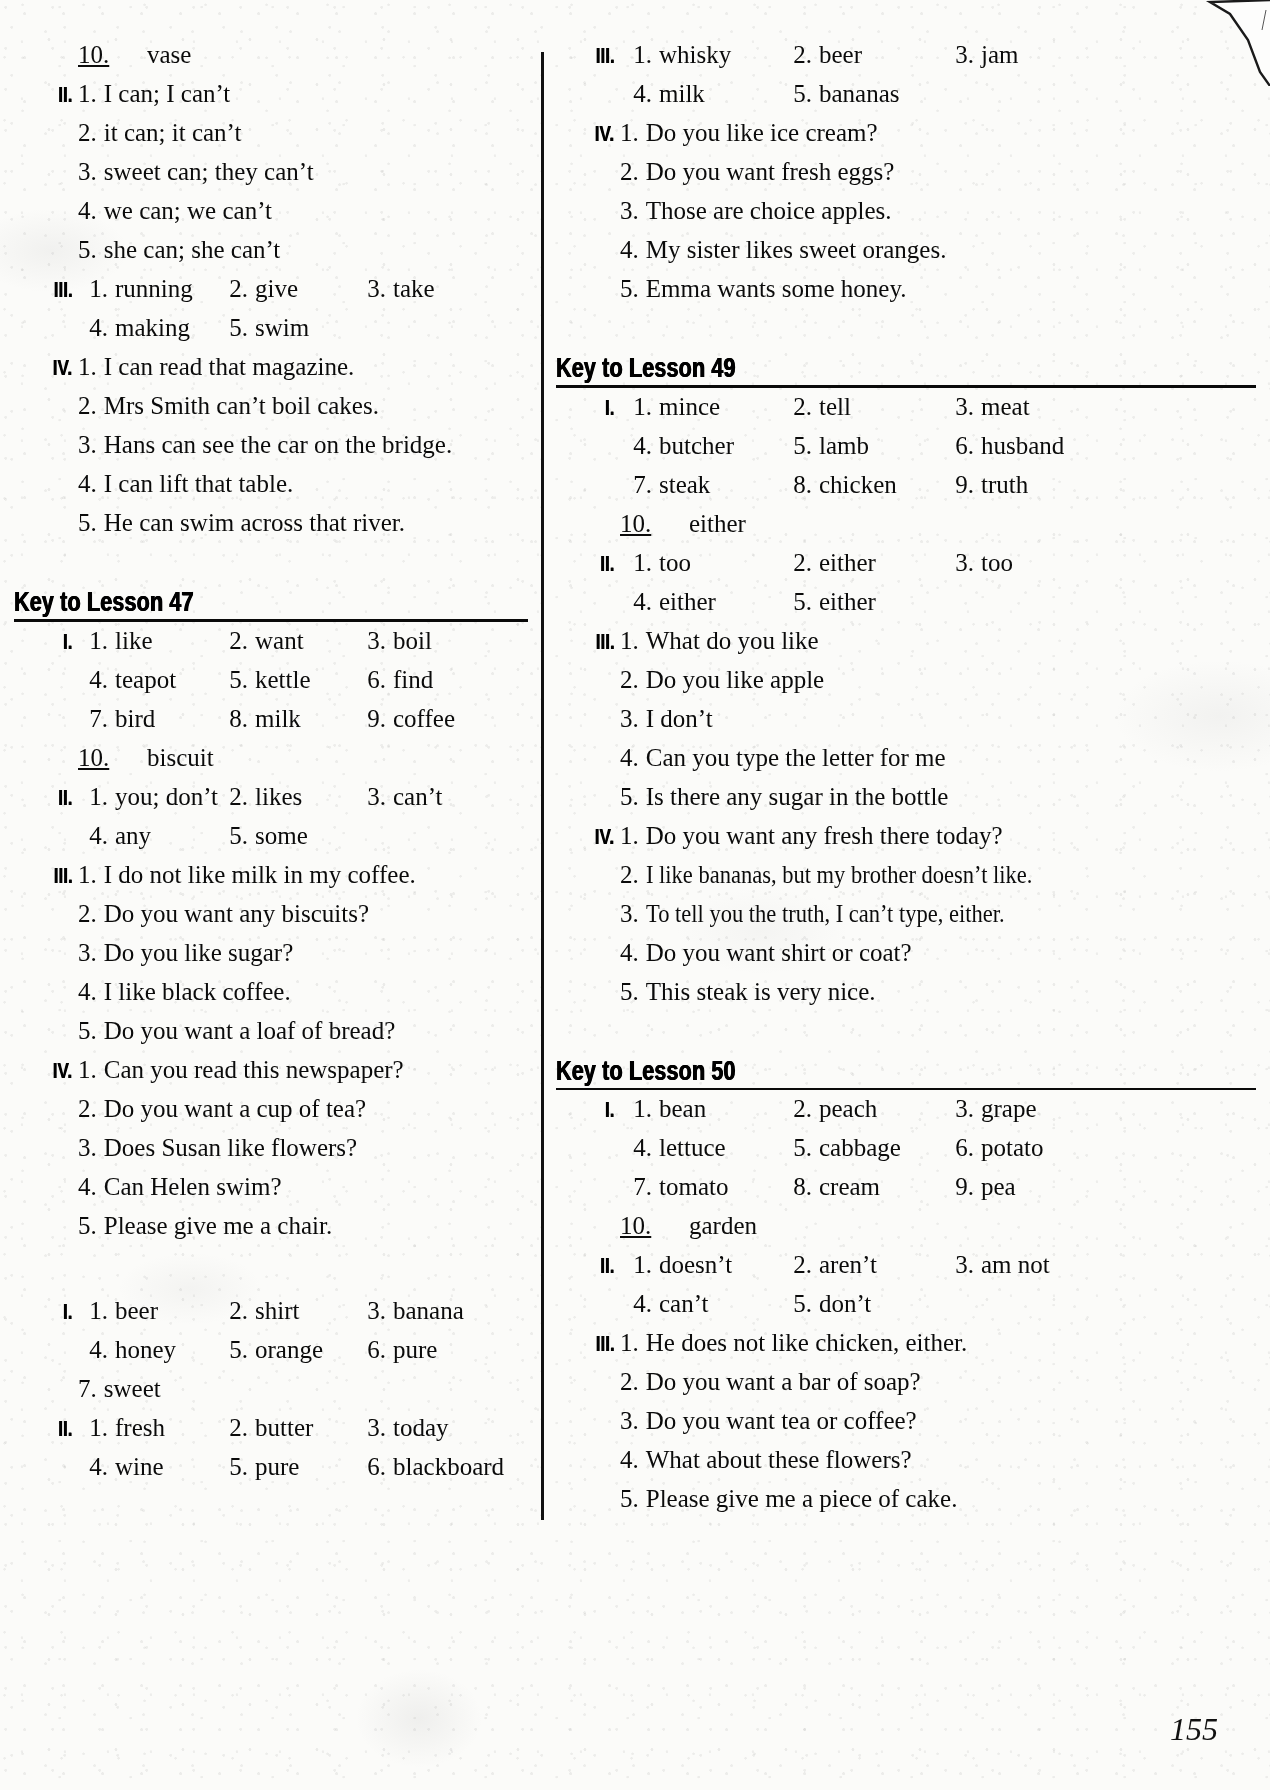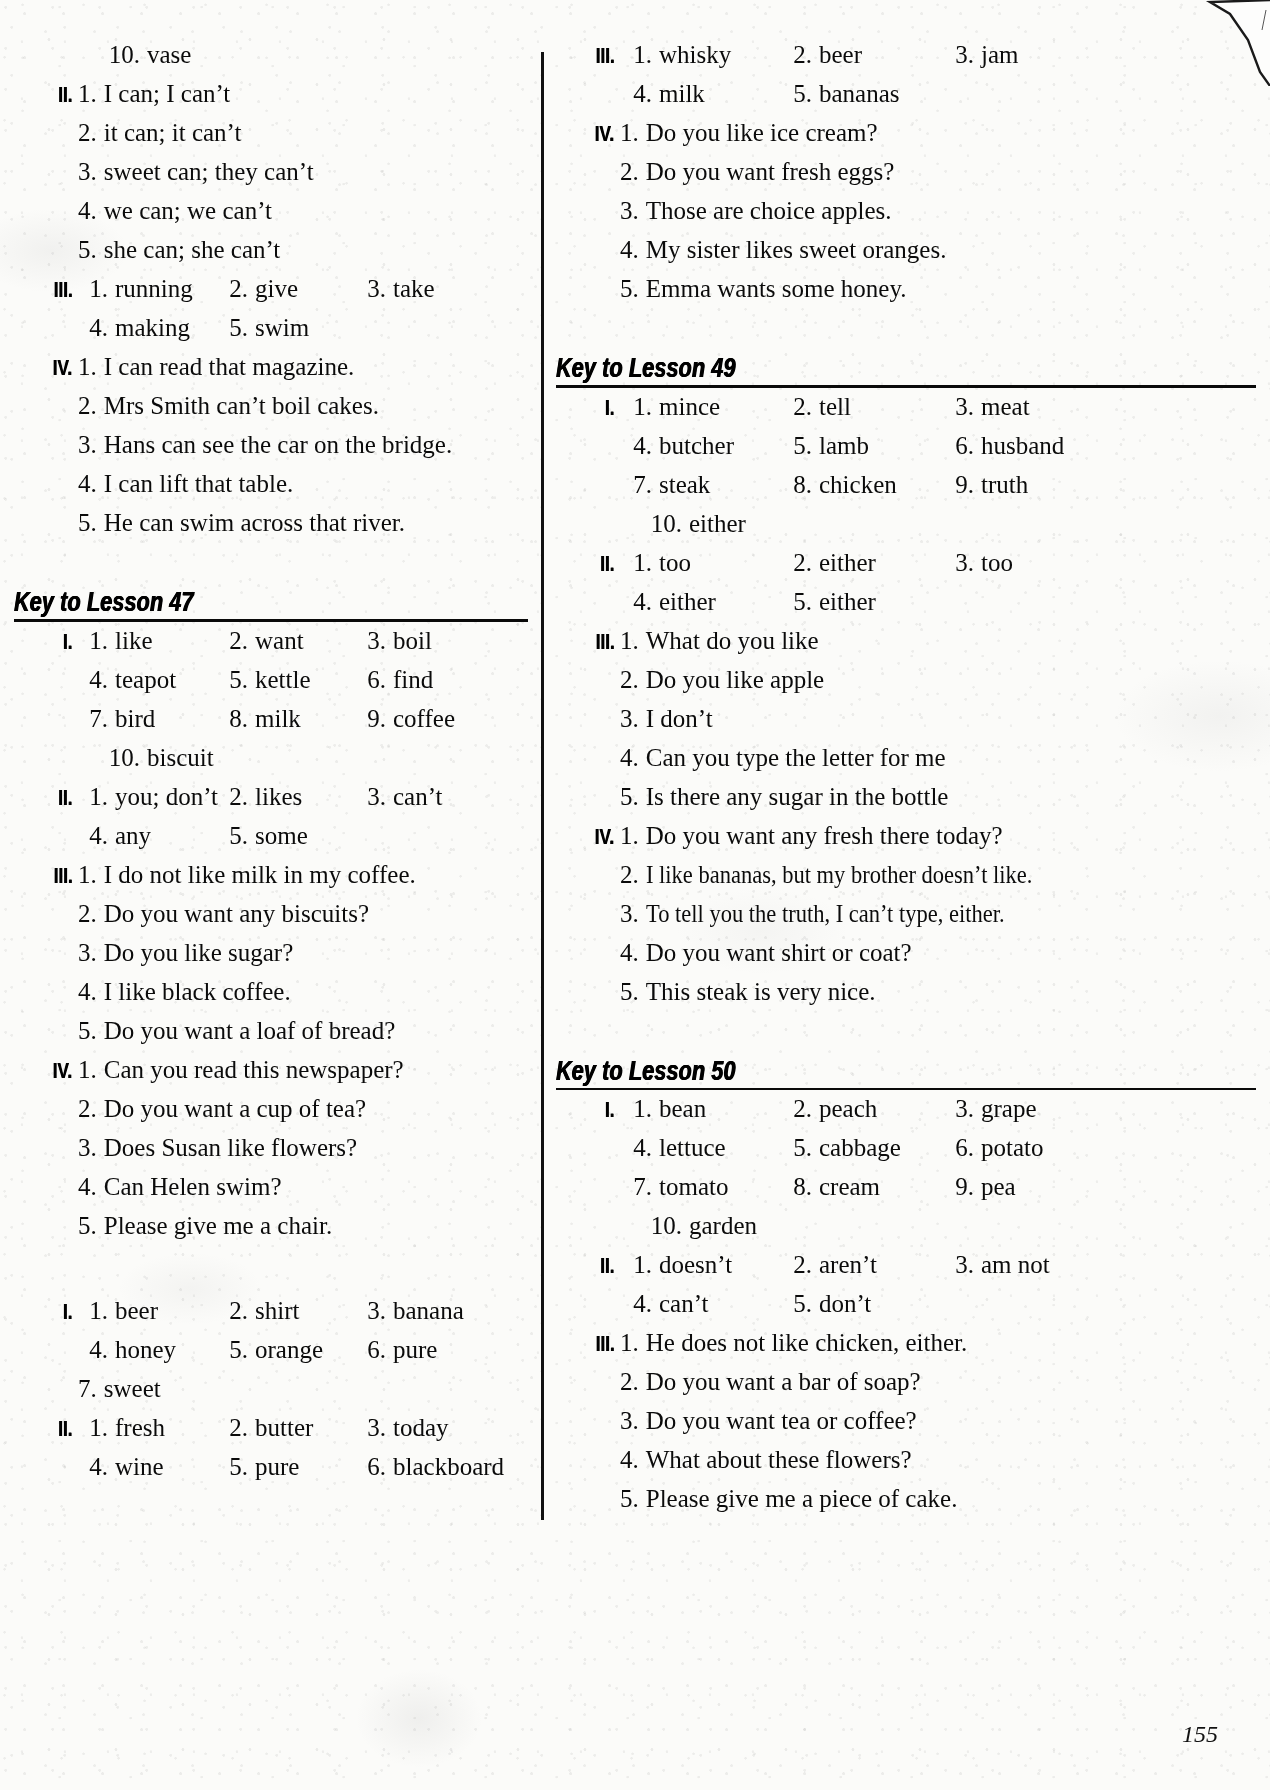--- a/index.html
+++ b/index.html
@@ -54,21 +54,21 @@
   .col{position:absolute; top:0;}
   .col-left{left:14px; width:514px;}
   .col-right{left:556px; width:700px;}
 
   .divider{
     position:absolute; left:541px; top:52px; width:3px; height:1468px;
     background:#111; z-index:5;
   }
 
   
-  .lesson-head{position:relative; margin:0; padding:0;font-style:italic;}
+  .lesson-head{position:relative; margin:0; padding:0;}
   .lesson-title{
     font-family:"Liberation Sans", sans-serif;
     font-weight:700;
     font-size:25px;
     letter-spacing:.2px;
     transform:scaleX(.86) scaleY(1.14);
     transform-origin:left bottom;
     display:inline-block;
     color:#000;
     text-shadow:.6px 0 0 #000, -.4px 0 0 #000;
@@ -109,25 +109,25 @@
   .w3 .item:nth-child(1){width:140px;}
   .w3 .item:nth-child(2){width:138px;}
   .w3 .item:nth-child(3){width:150px;}
   .w3 .num{width:30px;}
 
   .w3r .item:nth-child(1){width:160px;}
   .w3r .item:nth-child(2){width:162px;}
   .w3r .item:nth-child(3){width:170px;}
   .w3r .num{width:32px;}
 
-  .num10{width:62px; text-align:right; display:inline-block;}
+  .num10{width:62px; text-align:left; display:inline-block;text-decoration:underline;}
 
   .page-num{
     position:absolute; right:52px; bottom:42px;
-    font-style:italic; font-size:24px; font-family:"Liberation Serif", serif;
+    font-style:italic; font-size:32px; font-family:"Liberation Serif", serif;
     color:#111; z-index:6;
   }
   .gap-lg{height:46px;}
 </style>
 </head>
 <body>
 
 <div class="blotch"></div>
 <div class="paper"></div>
 

